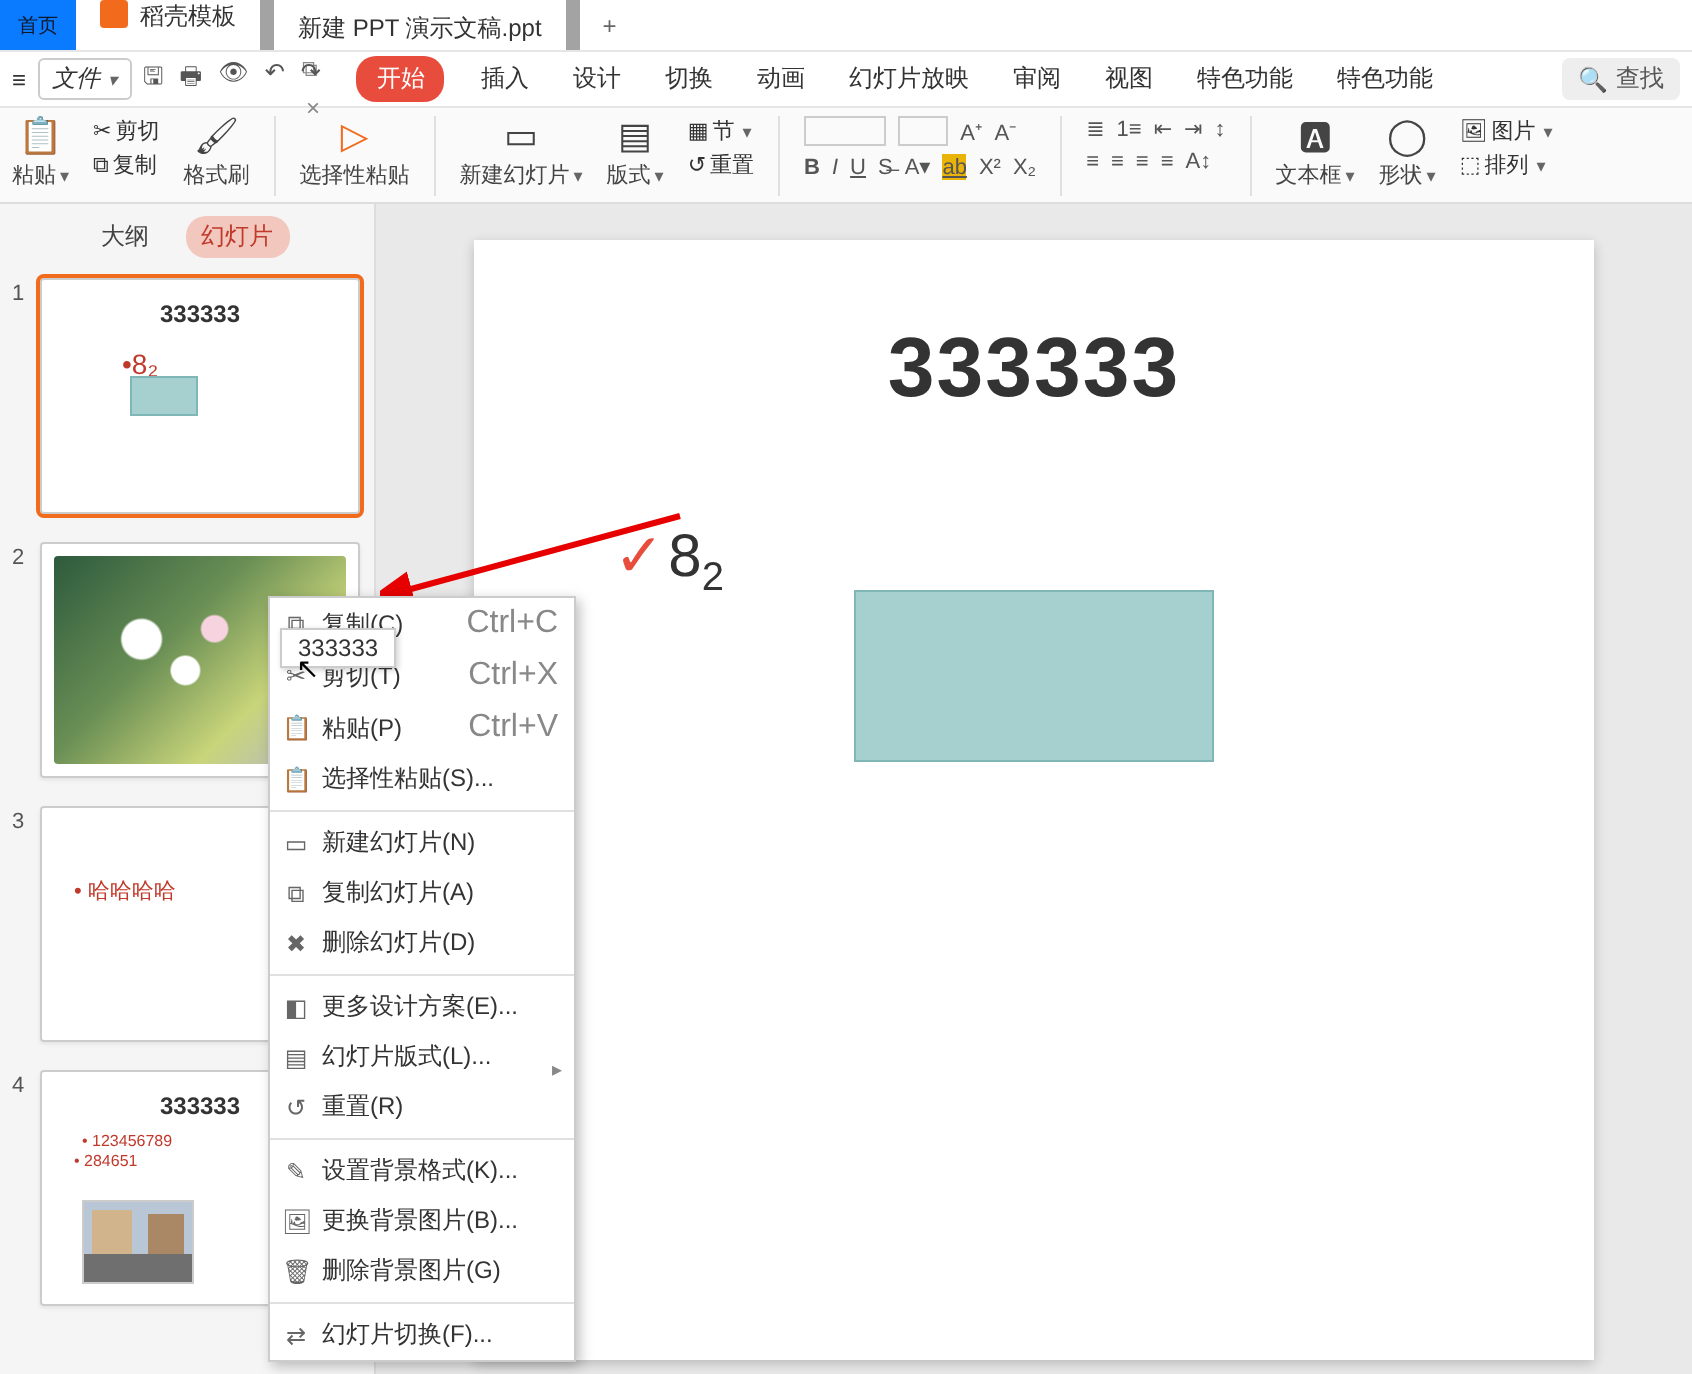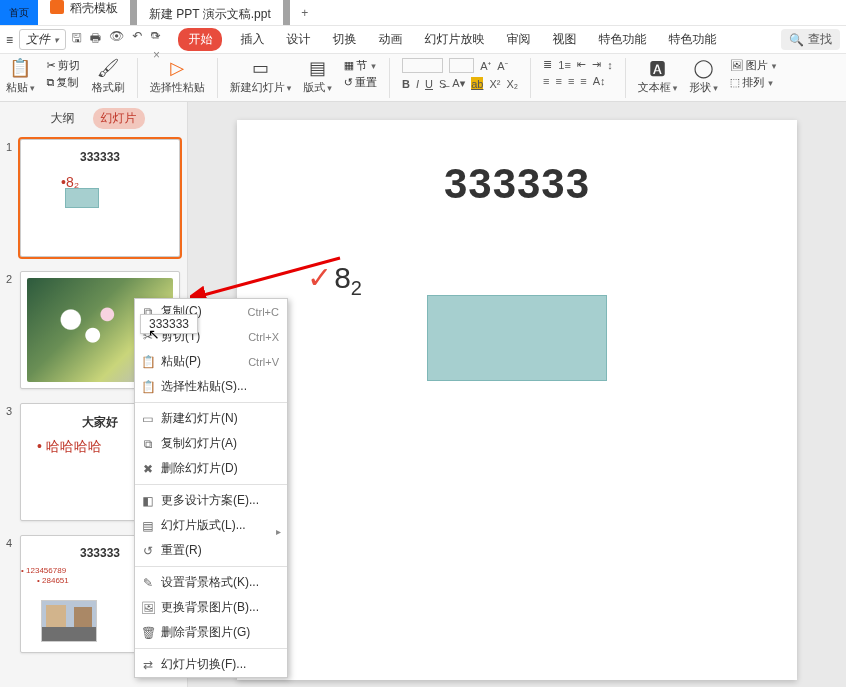--- a/index.html
+++ b/index.html
@@ -66,21 +66,21 @@
   .slide-rect { position:absolute; top:175px; left:190px; width:180px; height:86px; background:#a6cfcf; border:1px solid #7fb7b7; }
 
   
   .arrow { position:absolute; pointer-events:none; }
 
   
   .ctxmenu { position:absolute; top:298px; left:134px; width:154px; background:#fff; border:1px solid #ccc; box-shadow:2px 2px 6px rgba(0,0,0,.25); font-size:12px; z-index:20; }
   .ctxitem { display:flex; align-items:center; padding:4px 8px 4px 26px; position:relative; cursor:pointer; white-space:nowrap; }
   .ctxitem.disabled { color:#aaa; cursor:default; }
   .ctxitem .mi { position:absolute; left:6px; width:14px; text-align:center; color:#666; font-size:12px; }
-  .ctxitem .short { margin-left:auto; color:#888; font-size:11px; }
+  .ctxitem .short { margin-left:auto; color:#888; font-size:16px; }
   .ctxsep { height:1px; background:#e0e0e0; margin:3px 0; }
   .ctxitem .sub::after { content:"▸"; position:absolute; right:6px; color:#888; font-size:10px; }
 
   
   .tooltip { position:absolute; top:314px; left:140px; background:#fff; border:1px solid #ccc; padding:2px 8px; font-size:12px; box-shadow:1px 1px 3px rgba(0,0,0,.2); z-index:25; }
   .cursor-img { position:absolute; top:326px; left:148px; z-index:26; font-size:14px; color:#000; pointer-events:none; }
 
   
   .flower-bg { position:absolute; inset:6px; background:
      radial-gradient(circle at 30% 40%, #fff 0 8%, transparent 9%),
@@ -255,30 +255,29 @@
       <div class="thumb-wrap">
         <div class="thumb-num">2</div>
         <div class="thumb">
           <div class="flower-bg"></div>
         </div>
       </div>
 
       <div class="thumb-wrap">
         <div class="thumb-num">3</div>
         <div class="thumb">
-          <div class="ttitle">大家好</div>
-          <div style="position:absolute;top:34px;left:16px;font-size:14px;color:#c0392b;">• <span>哈哈哈哈</span></div>
+          <div style="position:absolute;top:34px;left:16px;font-size:11px;color:#c0392b;">• <span>哈哈哈哈</span></div>
         </div>
       </div>
 
       <div class="thumb-wrap">
         <div class="thumb-num">4</div>
         <div class="thumb">
           <div class="ttitle">333333</div>
-          <div style="position:absolute;top:30px;left:0;font-size:8px;color:#c0392b;">• <span>123456789</span></div>
+          <div style="position:absolute;top:30px;left:20px;font-size:8px;color:#c0392b;">• <span>123456789</span></div>
           <div style="position:absolute;top:40px;left:16px;font-size:8px;color:#c0392b;">• <span>284651</span></div>
           <div class="street"></div>
         </div>
       </div>
 
     </div>
   </div>
 
   <div class="canvas-wrap">
     <div class="slide">

